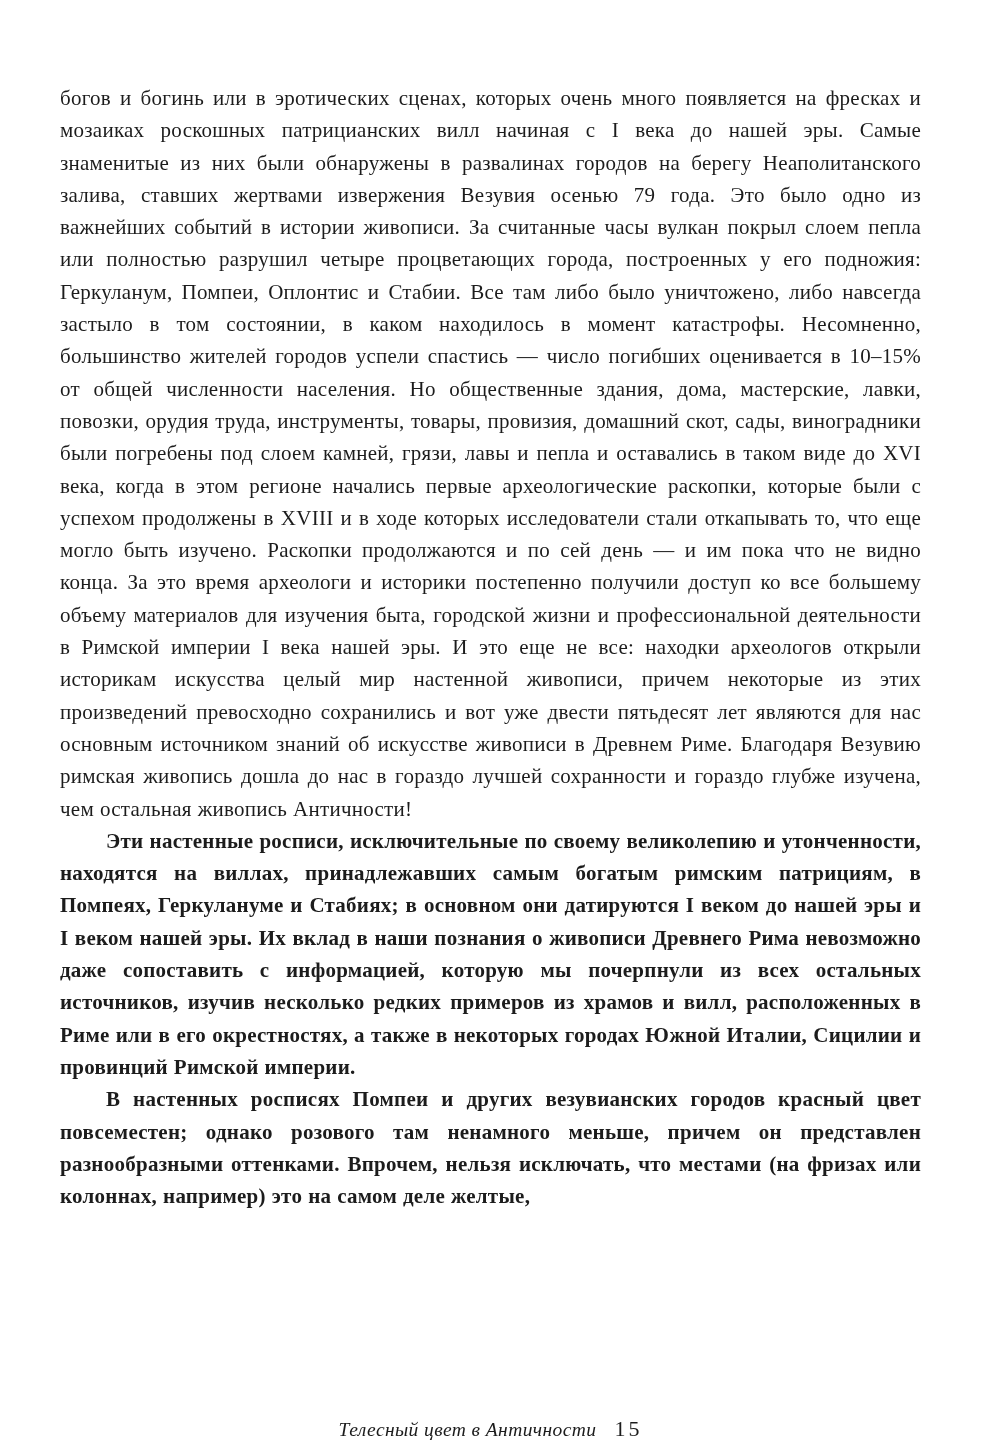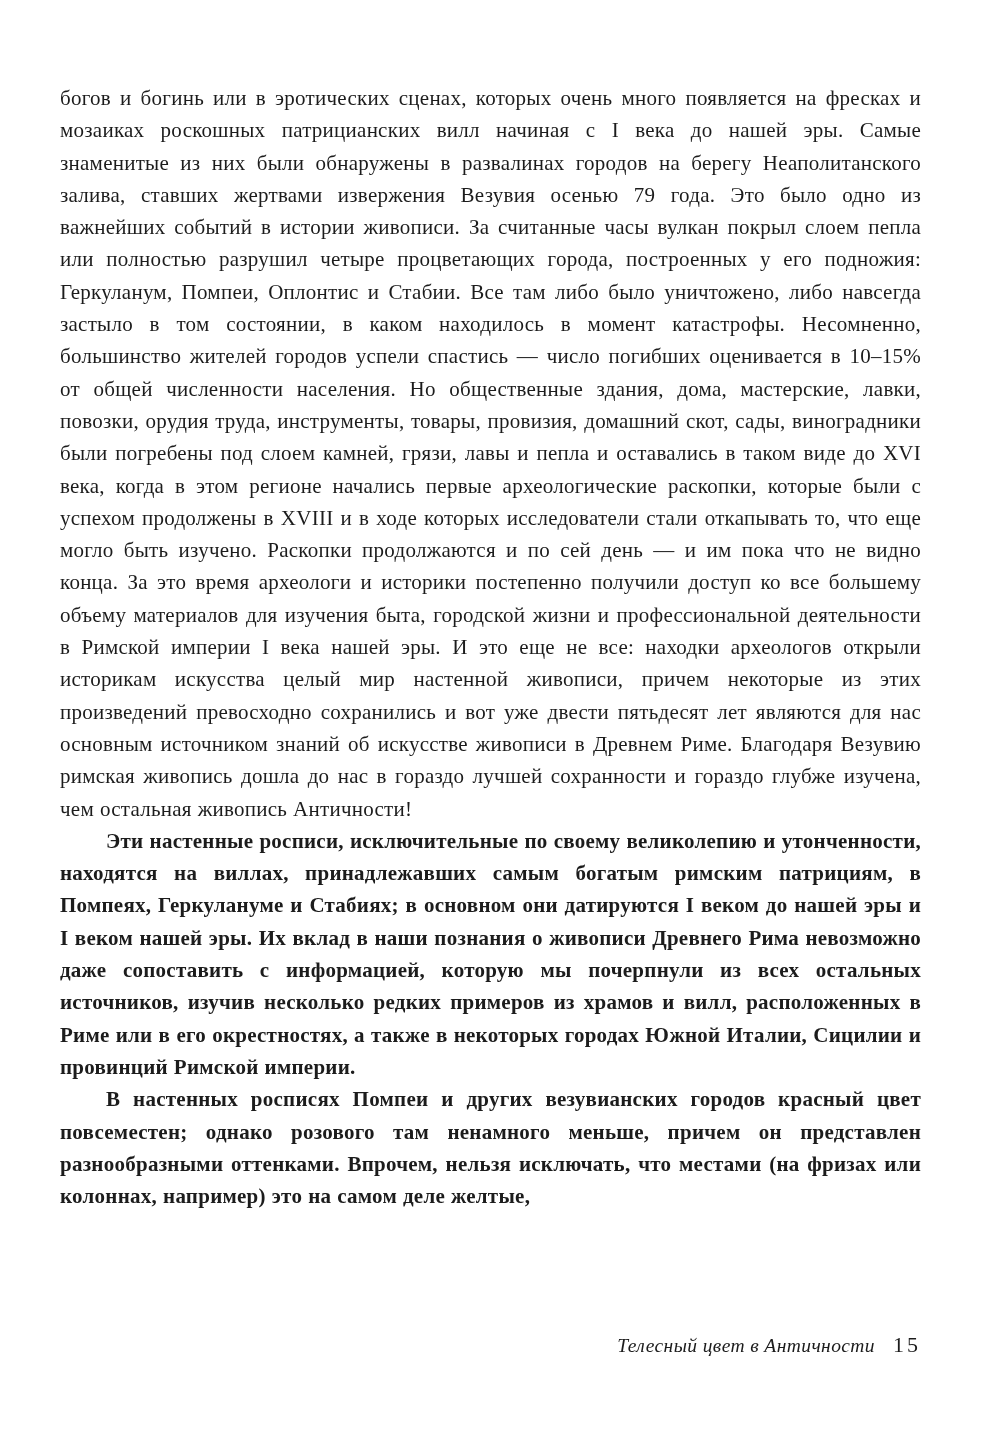--- a/index.html
+++ b/index.html
@@ -32,22 +32,22 @@
     word-spacing: 0.5px;
   }
   .body-text p.indent {
     text-indent: 46px;
     font-weight: bold;
   }
   .footer {
     position: absolute;
     left: 60px;
     right: 79px;
-    top: 1332px;
-    text-align: right;
+    top: 1416px;
+    text-align: center;
     white-space: nowrap;
   }
   .running-title {
     font-style: italic;
     font-size: 19.5px;
     letter-spacing: 0.4px;
     color: #1c1c1c;
   }
   .page-number {
     display: inline-block;

